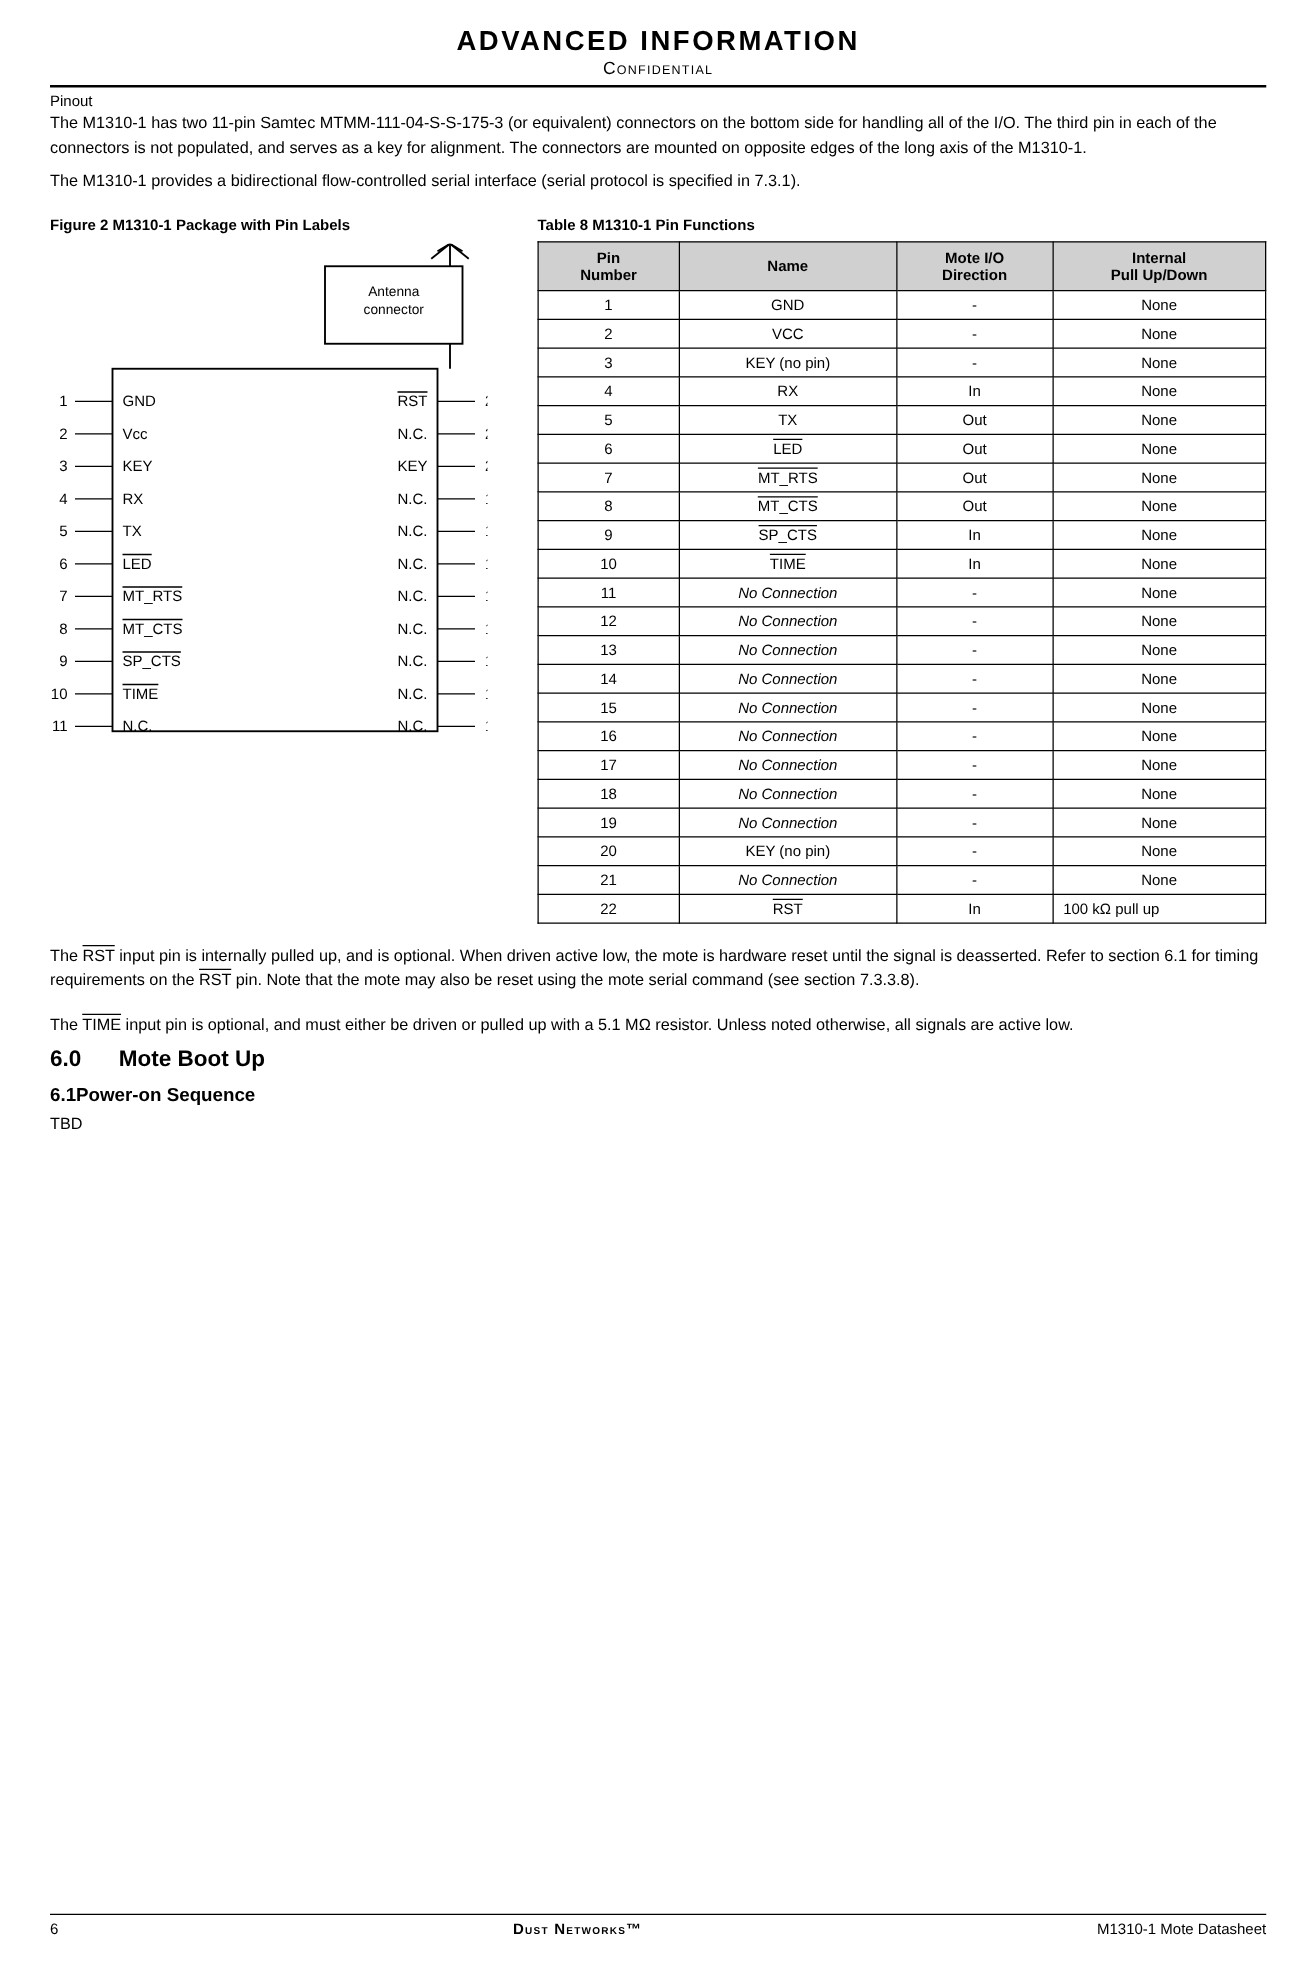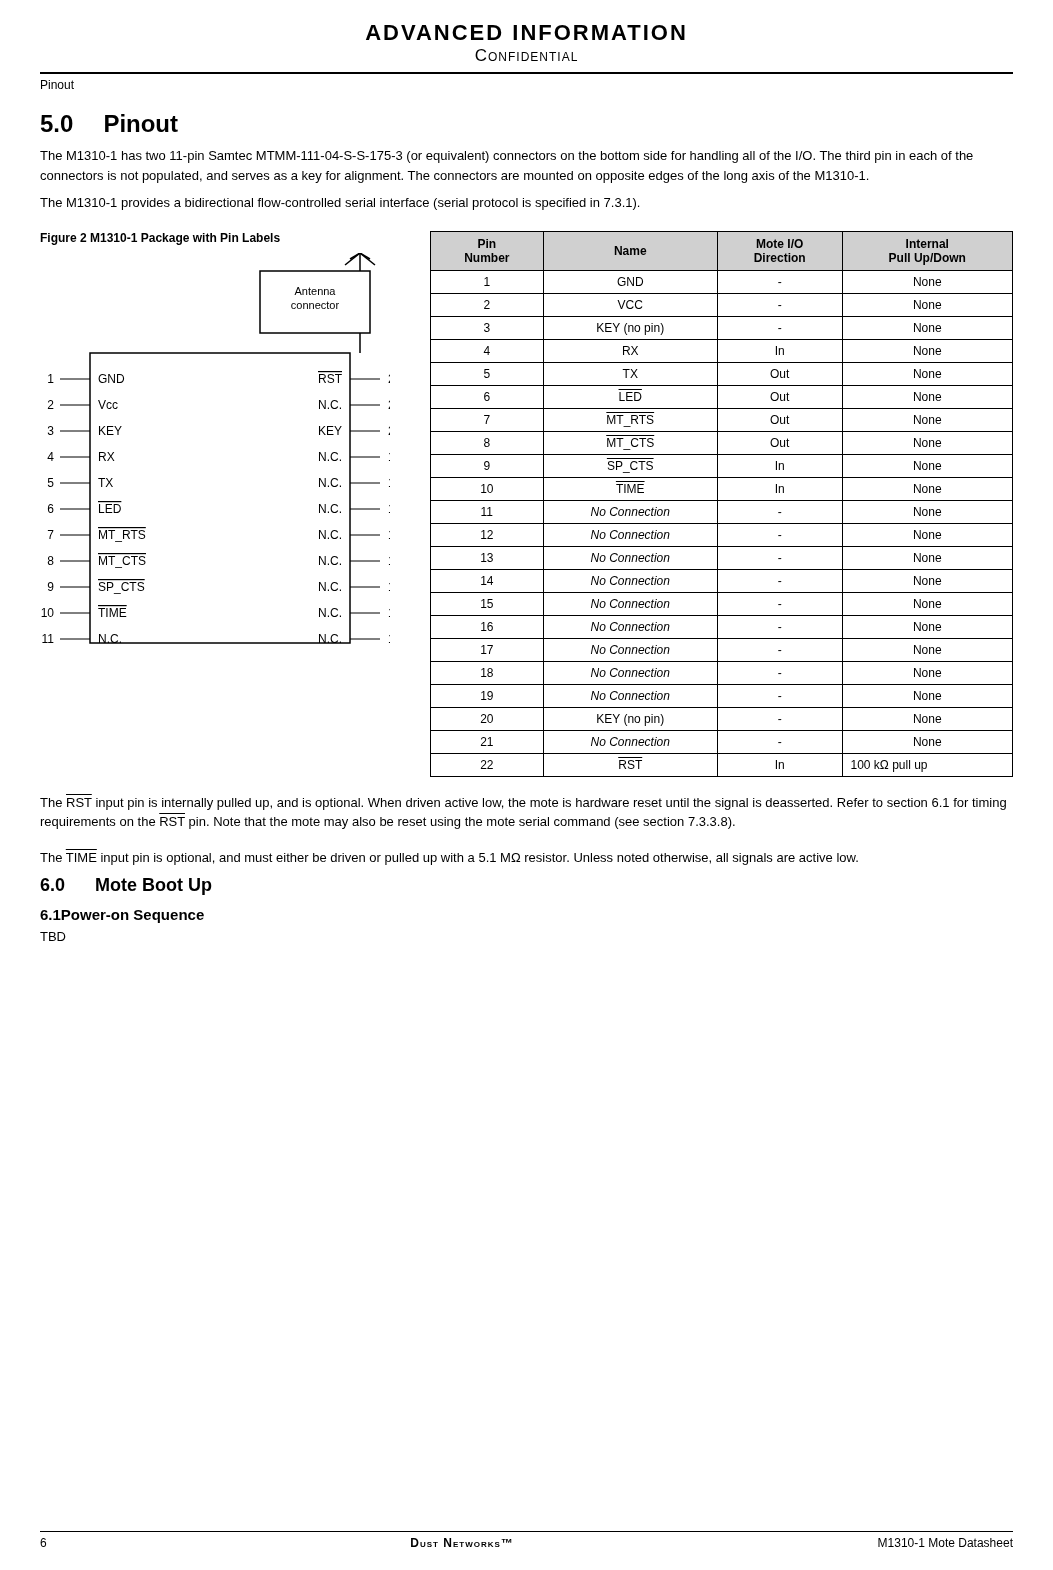--- a/index.html
+++ b/index.html
@@ -24,21 +24,21 @@
       border-bottom: 2px solid #000;
       padding-bottom: 6px;
       margin-bottom: 4px;
     }
     .header-title {
       font-size: 22px;
       font-weight: bold;
       letter-spacing: 2px;
     }
     .header-subtitle {
-      font-size: 17px;
+      font-size: 14px;
       font-variant: small-caps;
       letter-spacing: 1px;
     }
     .header-section-label {
       font-size: 12px;
       text-align: left;
       margin-top: 2px;
     }
     .section-title {
       font-size: 24px;
@@ -149,23 +149,20 @@
 <body>
 
 <div class="page">
 
   <div class="header">
     <div class="header-title">ADVANCED INFORMATION</div>
     <div class="header-subtitle">Confidential</div>
   </div>
   <div class="header-section-label">Pinout</div>
 
-  <div class="section-title">
-    <span class="section-num">5.0</span><span>Pinout</span>
-  </div>
   <div class="body-text">The M1310-1 has two 11-pin Samtec MTMM-111-04-S-S-175-3 (or equivalent) connectors on the bottom side for handling all of the I/O. The third pin in each of the connectors is not populated, and serves as a key for alignment. The connectors are mounted on opposite edges of the long axis of the M1310-1.</div>
   <div class="body-text">The M1310-1 provides a bidirectional flow-controlled serial interface (serial protocol is specified in 7.3.1).</div>
 
   <div class="two-col">
 
     <div class="left-col">
       <div class="figure-label">Figure 2   M1310-1 Package with Pin Labels</div>
       <div class="pinout-diagram">
 
         <svg width="350" height="430" style="position:absolute;top:0;left:0;">
@@ -271,20 +268,21 @@
           <text x="302" y="364" text-anchor="end" font-size="12" font-family="Arial">N.C.</text>
           <text x="348" y="364" font-size="12" font-family="Arial">13</text>
 
           <text x="302" y="390" text-anchor="end" font-size="12" font-family="Arial">N.C.</text>
           <text x="348" y="390" font-size="12" font-family="Arial">12</text>
         </svg>
       </div>
     </div>
 
     <div class="right-col">
+      <div class="table-label">Table 8   M1310-1 Pin Functions</div>
       <table class="pin-table">
         <thead>
           <tr>
             <th>Pin<br>Number</th>
             <th>Name</th>
             <th>Mote I/O<br>Direction</th>
             <th>Internal<br>Pull Up/Down</th>
           </tr>
         </thead>
         <tbody id="pin-table-body">

